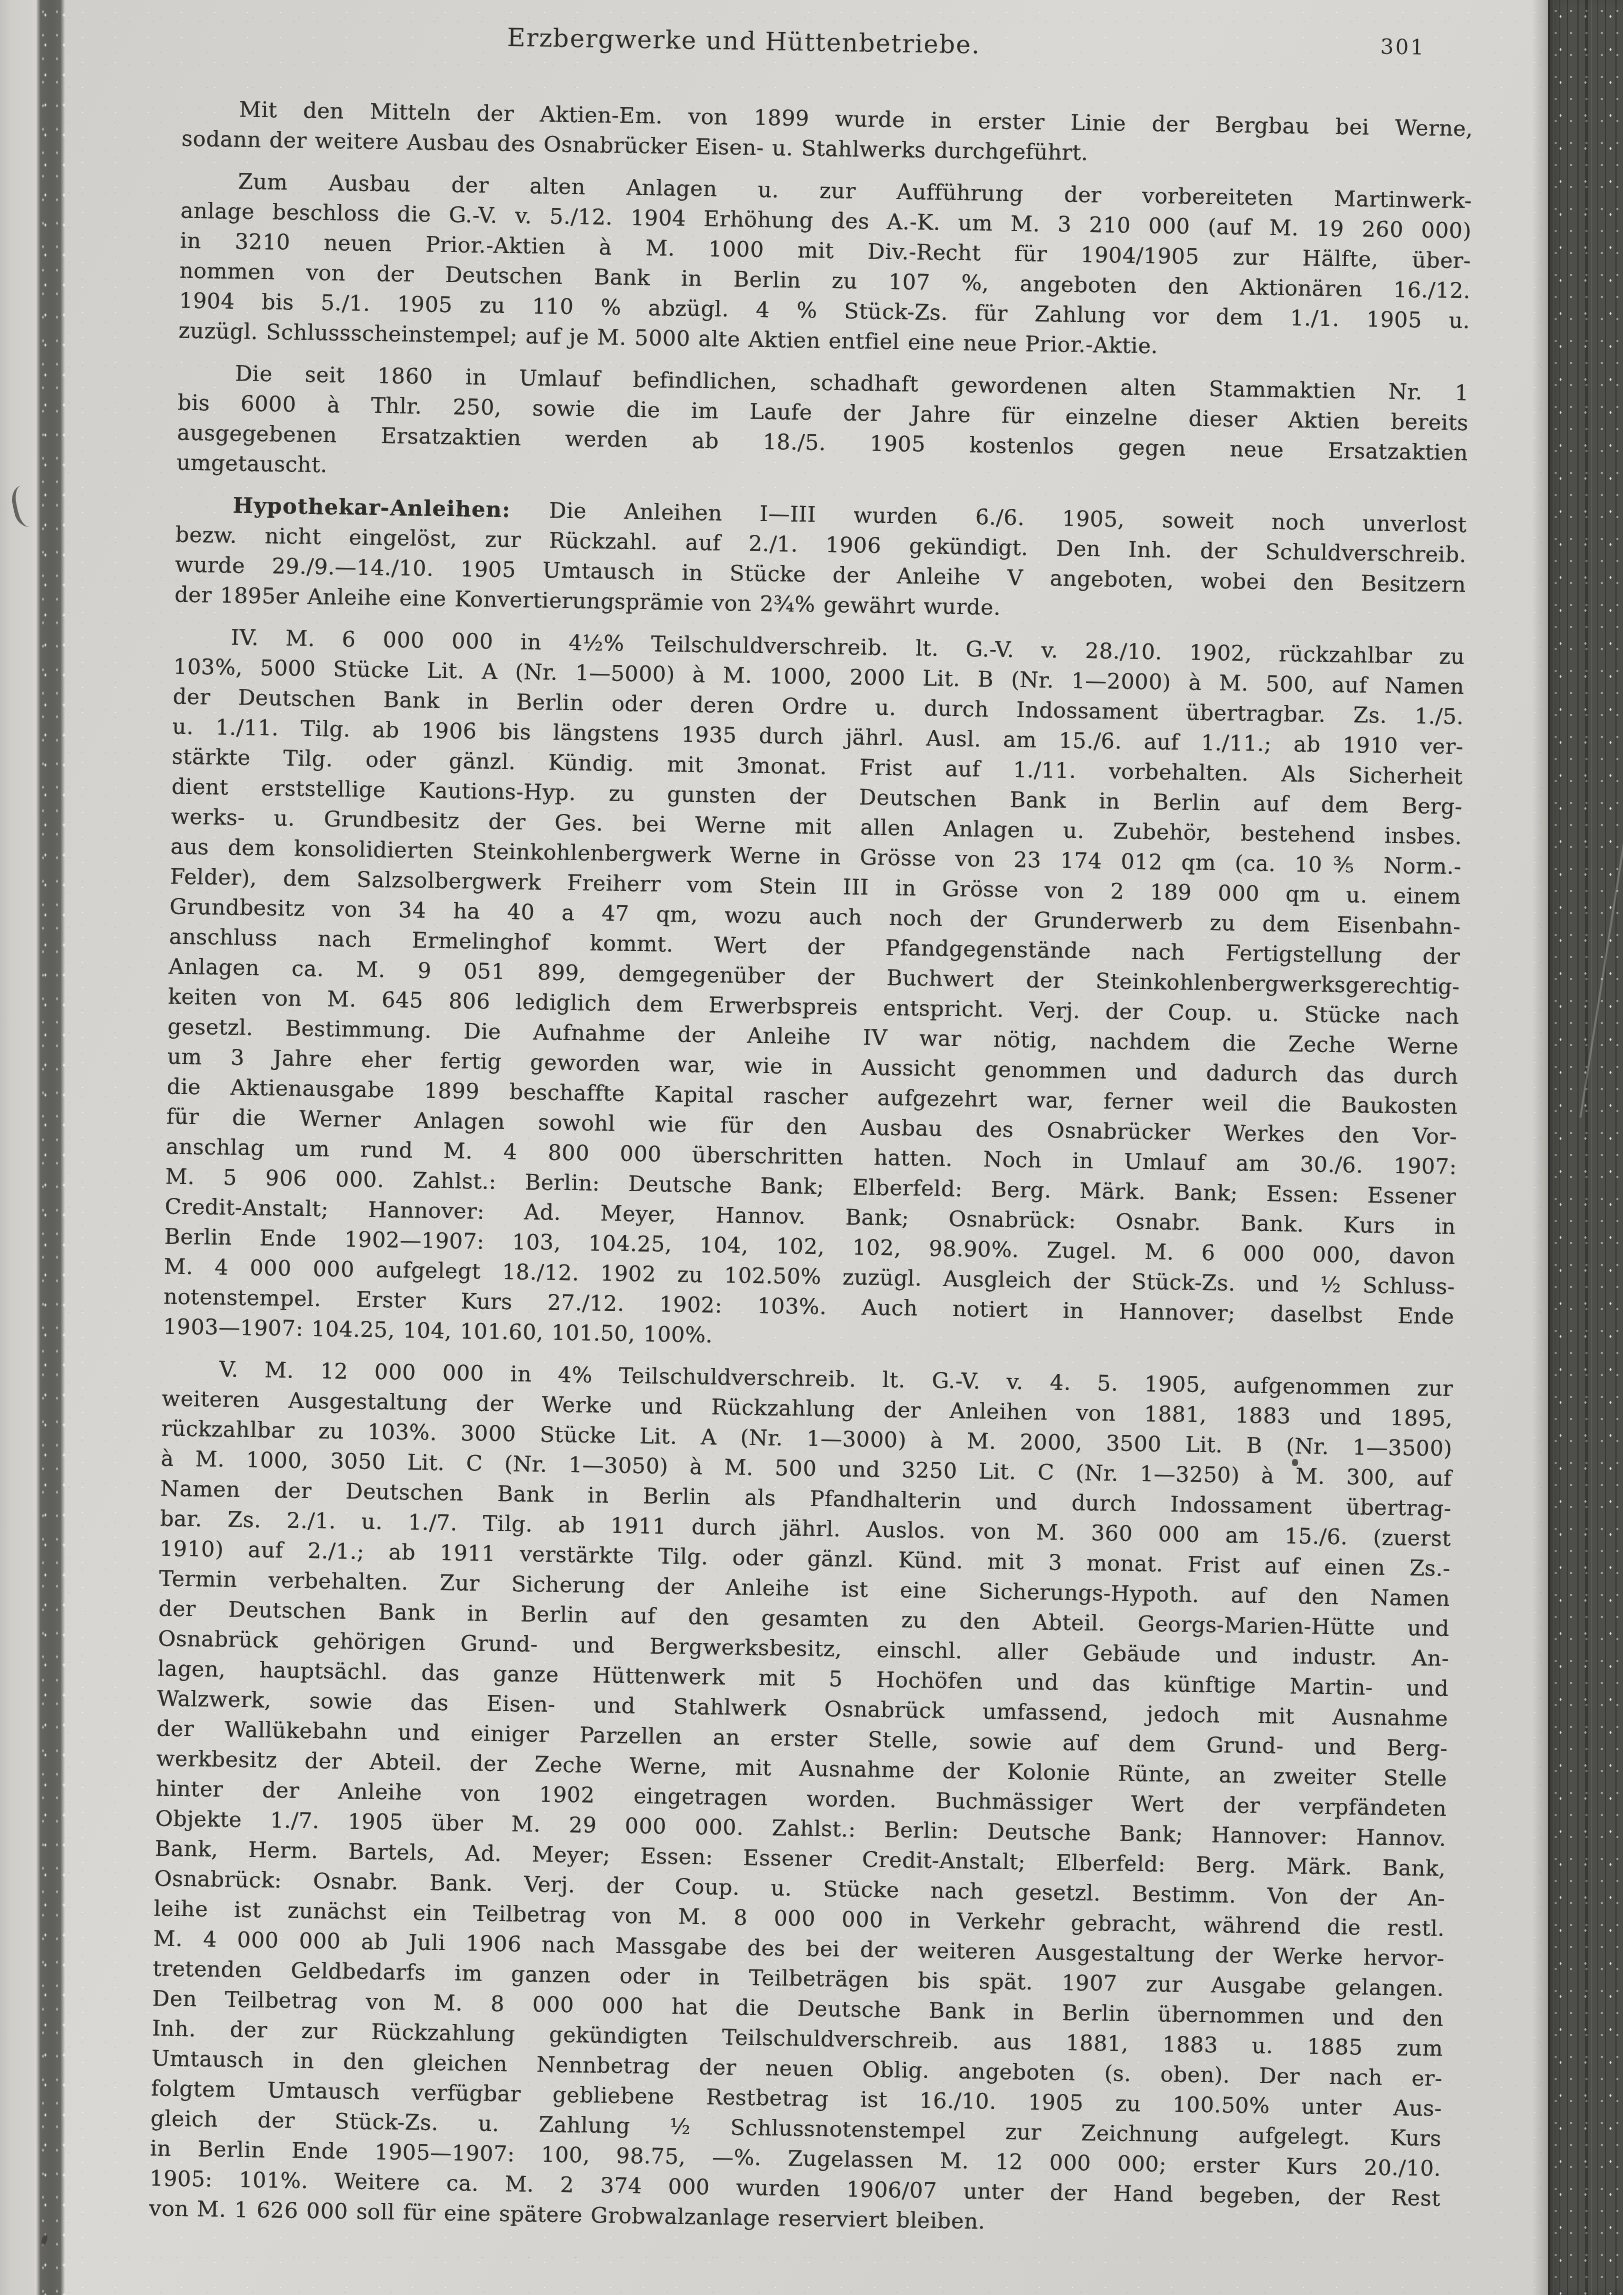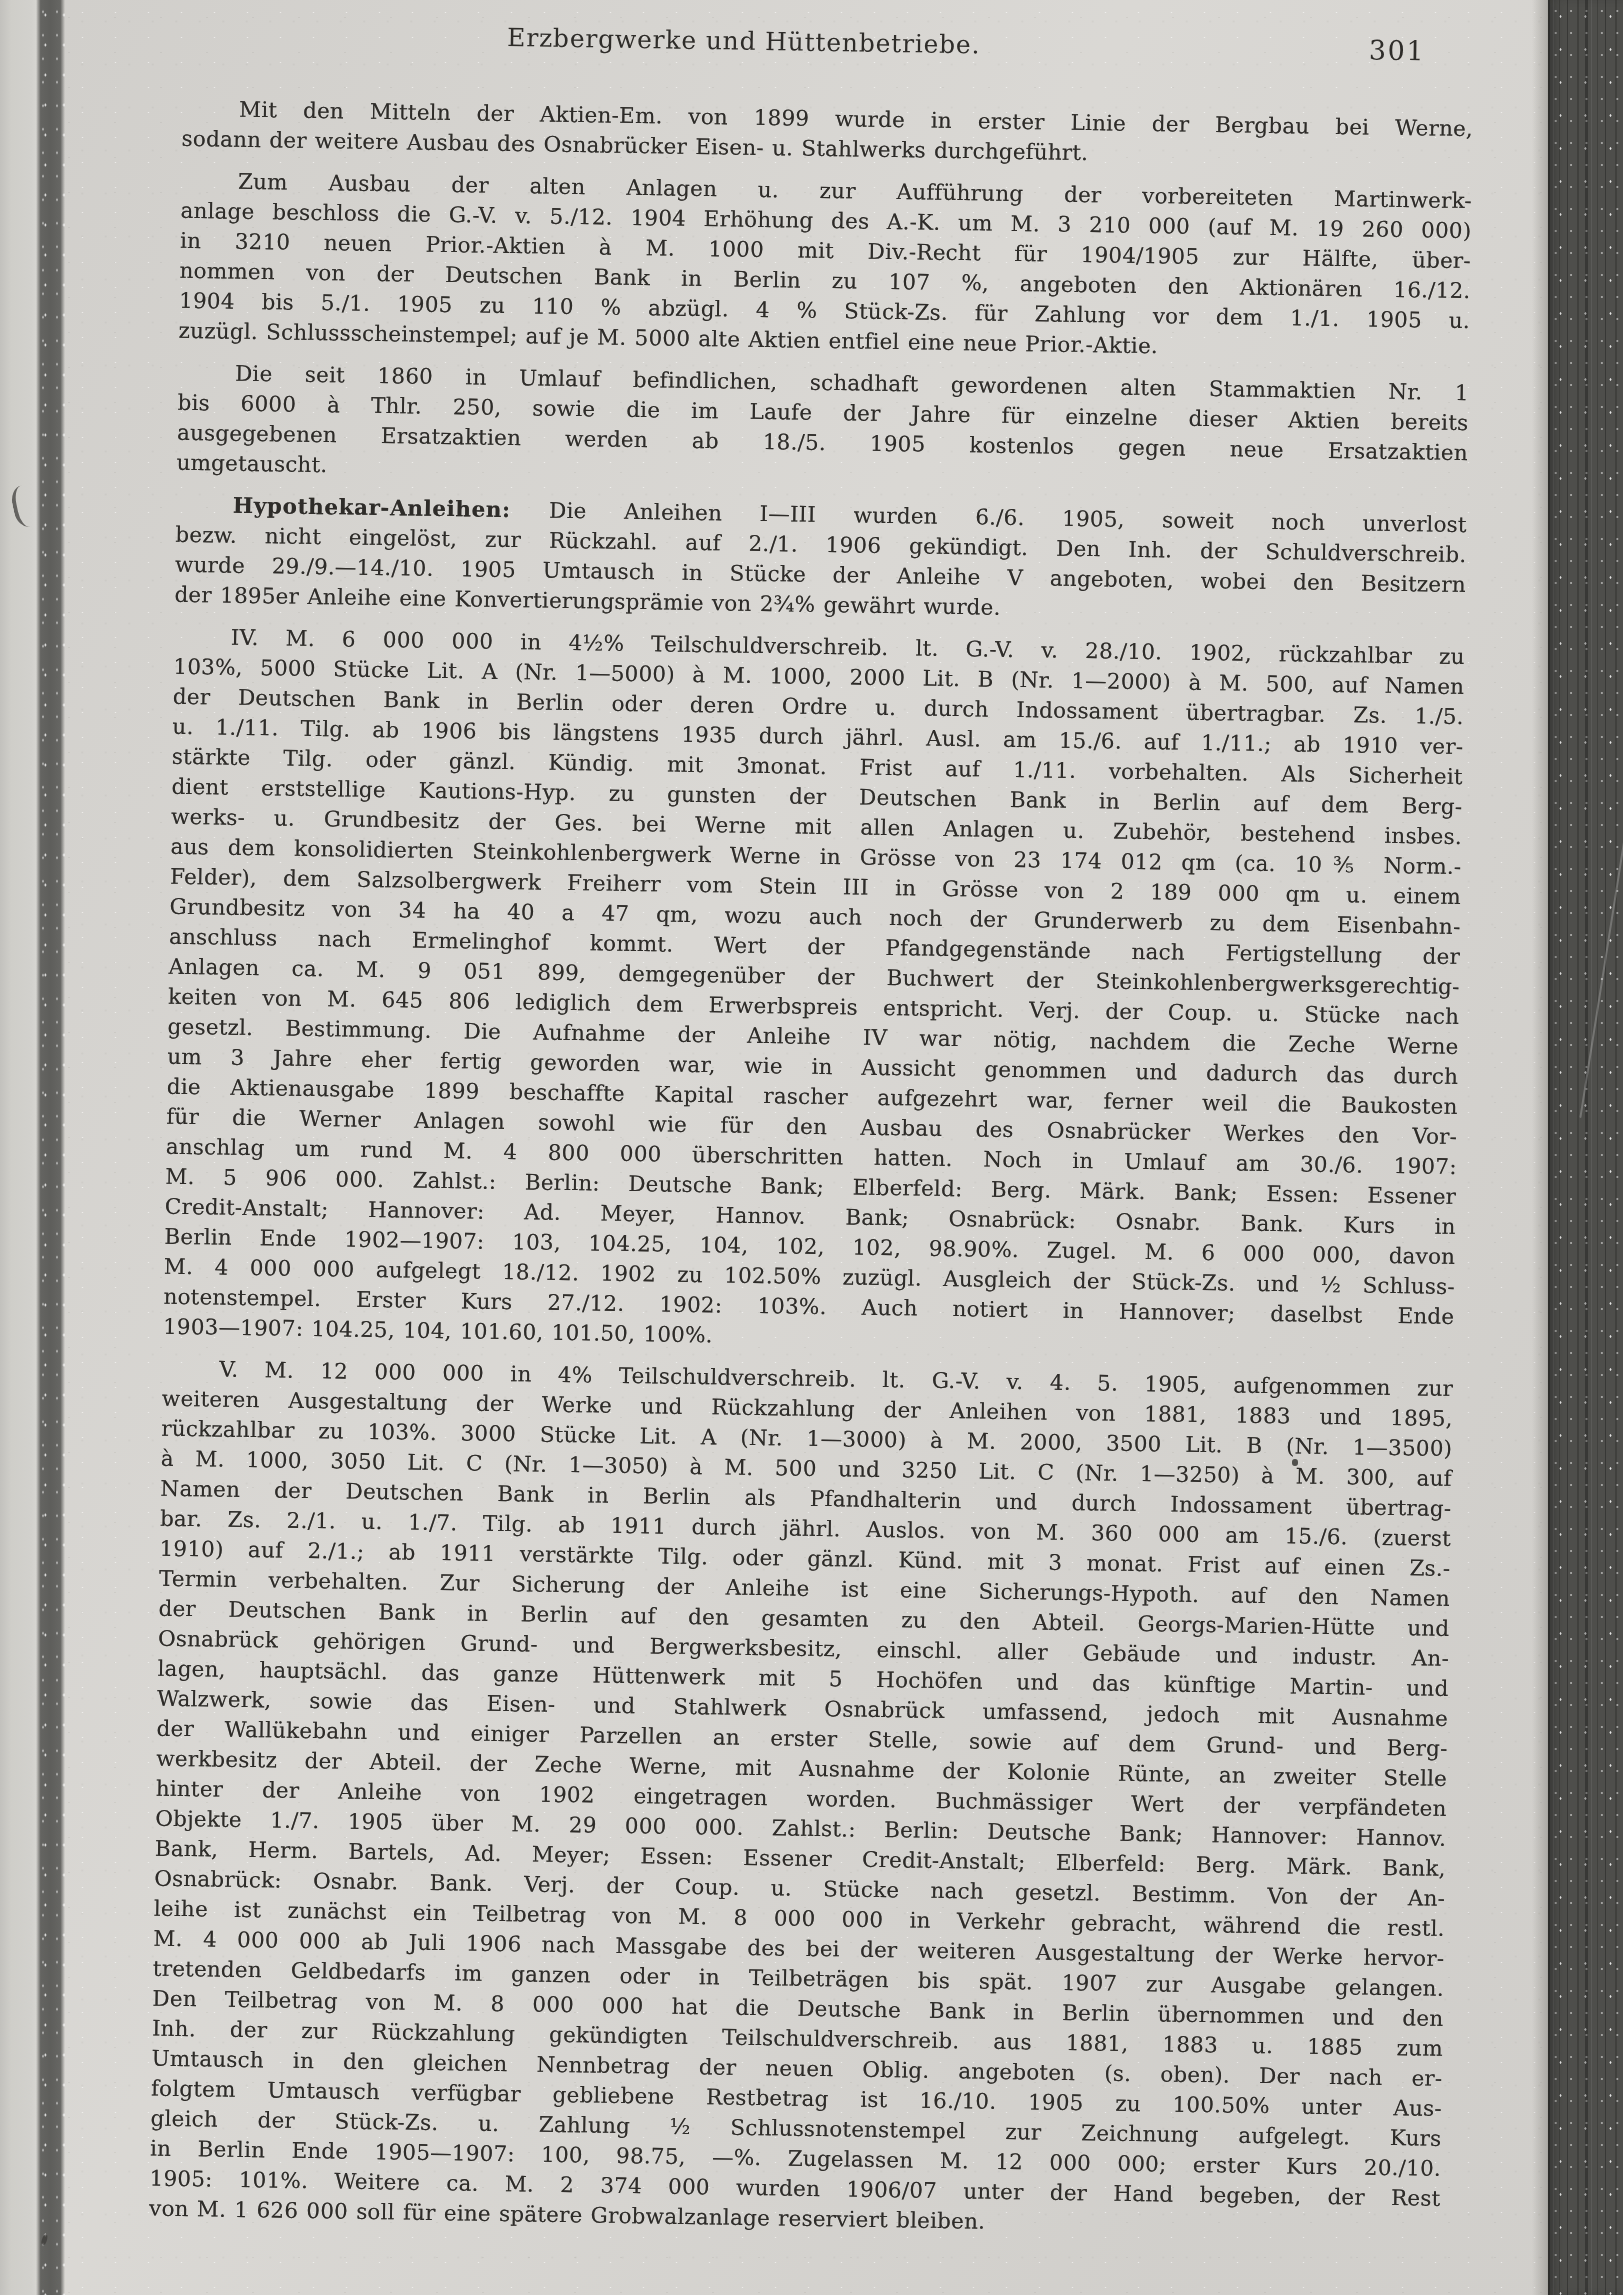--- a/index.html
+++ b/index.html
@@ -71,21 +71,21 @@
   
   .text-block{
     position:absolute;left:183px;top:28px;width:1291px;
     transform:rotate(0.9deg);transform-origin:645px 32px;
   }
   .running-head-row{position:relative;height:37px;}
   .running-head-title{
     position:absolute;left:0;right:170px;top:0;text-align:center;
     font-size:25px;letter-spacing:0.8px;
   }
-  .page-number{position:absolute;right:49px;top:-1.6px;font-size:27px;letter-spacing:1.6px;}
+  .page-number{position:absolute;right:49px;top:-1.6px;font-size:21px;letter-spacing:1.6px;}
   .body-text{margin-top:39px;font-size:21.5px;line-height:30px;letter-spacing:0.2px;word-spacing:1.2px;}
   .para{margin-top:12px;}
   .para:first-child{margin-top:0;}
   .line{
     text-align:justify;
     text-align-last:justify;
     min-height:30px;
     text-shadow:0 0 0.6px rgba(46,44,41,0.55);
   }
   .line.first{text-indent:57px;}

